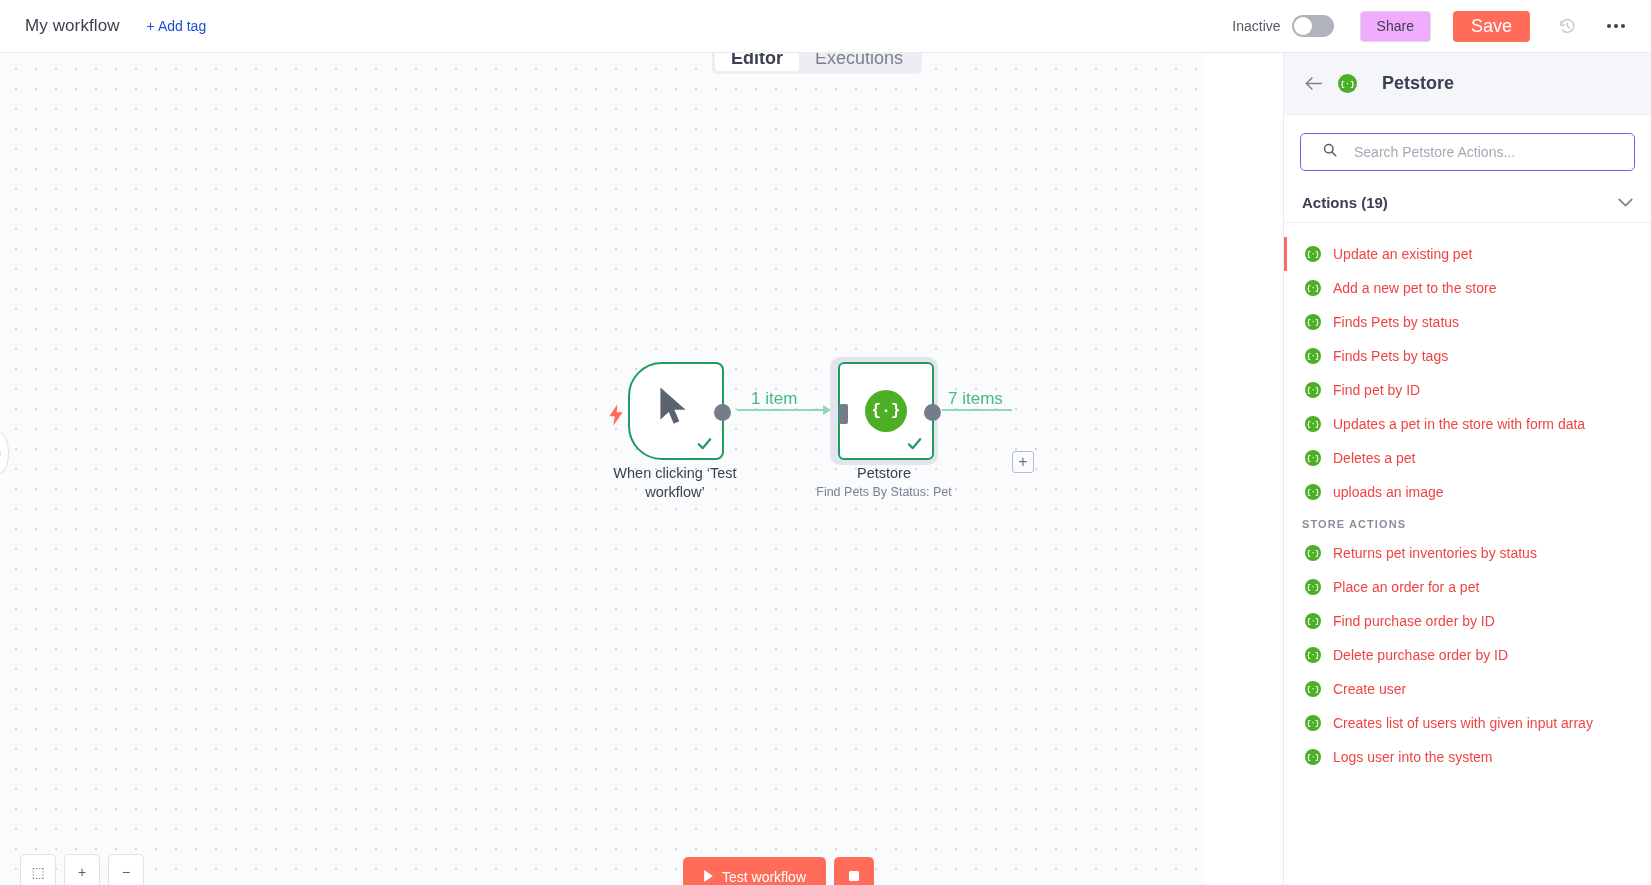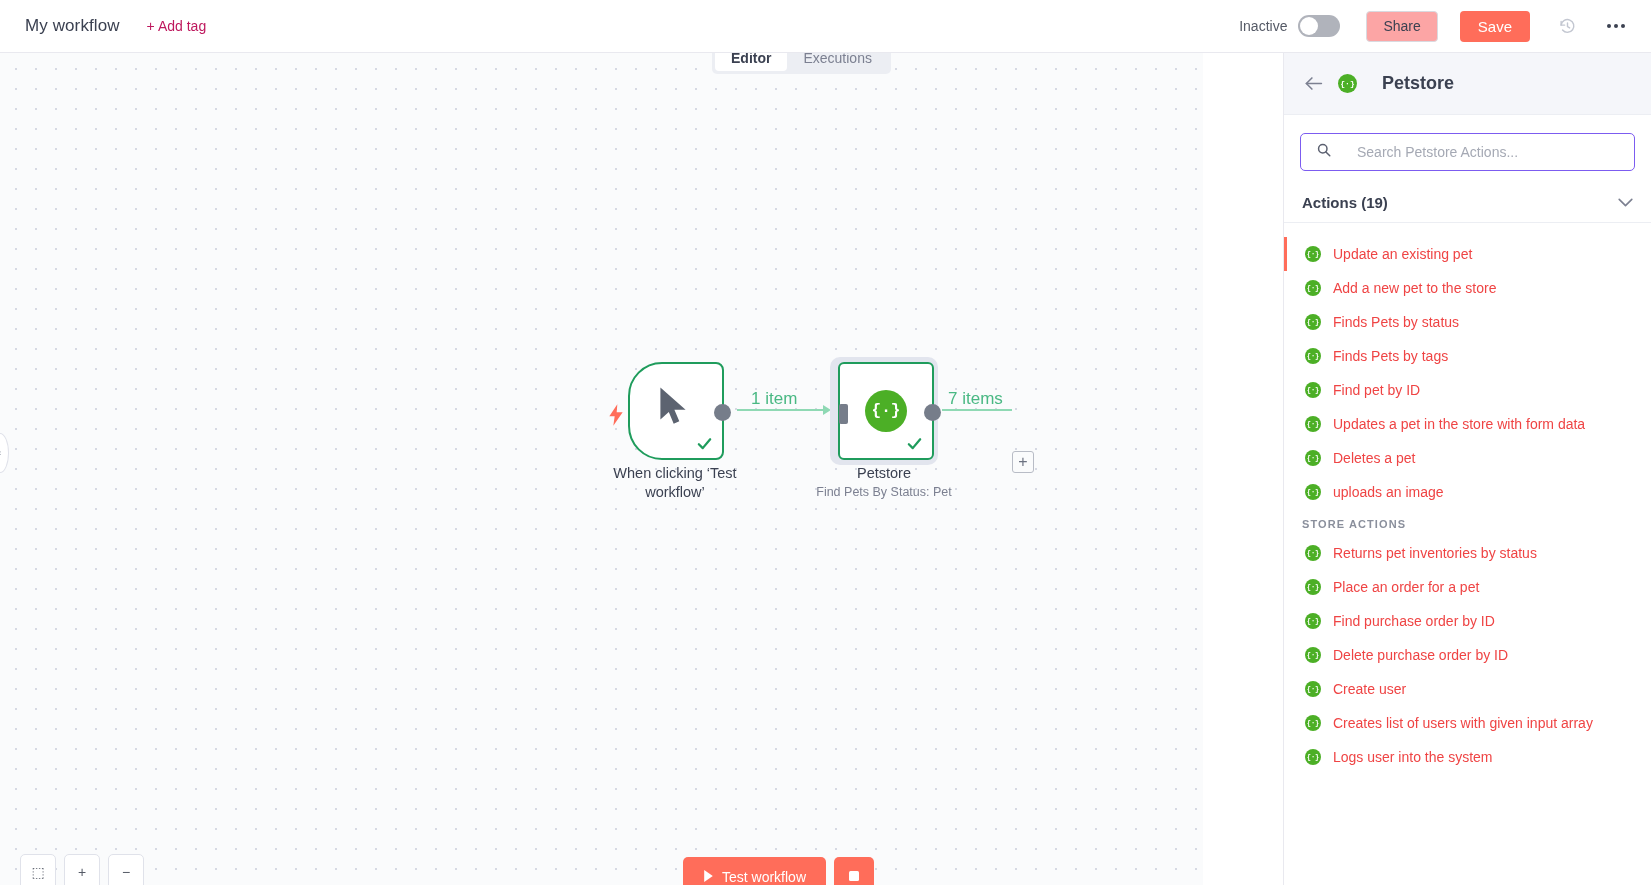--- a/index.html
+++ b/index.html
@@ -20,21 +20,21 @@
     display: flex; align-items: center;
     z-index: 30;
   }
   .wf-title {
     margin-left: 25px;
     font-size: 17px; font-weight: 400;
     color: #3b4151; letter-spacing: .1px;
   }
   .add-tag {
     margin-left: 27px;
-    font-size: 14px; color: #be185d;
+    font-size: 14px; color: #1d4ed8;
     cursor: pointer;
   }
   .topbar-right {
     margin-left: auto; display: flex; align-items: center;
     padding-right: 20px; gap: 0;
   }
   .inactive-label {
     font-size: 14px; color: #555a66; margin-right: 11px;
   }
   .toggle {
@@ -43,29 +43,29 @@
     margin-right: 26px;
   }
   .toggle .knob {
     position: absolute; left: 2px; top: 2px;
     width: 18px; height: 18px; border-radius: 50%;
     background: #fff;
   }
   .btn-share {
     height: 31px; padding: 0 16px;
     border: 1px solid #d9dae0; border-radius: 4px;
-    background: #fca5a5; color: #3b4151; font-size: 14px;
+    background: #f0abfc; color: #3b4151; font-size: 14px;
     display: flex; align-items: center; cursor: pointer;
     margin-right: 22px;
     font-family: "Liberation Sans", sans-serif;
   }
   .btn-save {
     height: 31px; padding: 0 18px;
     border: none; border-radius: 4px;
-    background: #ff6d5a; color: #fff; font-size: 15px;
+    background: #ff6d5a; color: #fff; font-size: 18px;
     display: flex; align-items: center; cursor: pointer;
     margin-right: 24px;
     font-family: "Liberation Sans", sans-serif;
   }
   .icon-btn {
     width: 26px; height: 26px;
     display: flex; align-items: center; justify-content: center;
     cursor: pointer; color: #b8bcc6;
   }
   .dots-btn {
@@ -79,21 +79,21 @@
   }
 
   
   .tabs {
     position: absolute; left: 712px; top: 42px;
     background: #eceef3; border-radius: 5px;
     padding: 3px; display: flex; gap: 0;
     z-index: 25;
   }
   .tab {
-    font-size: 14px; padding: 4px 16px;
+    font-size: 18px; padding: 4px 16px;
     border-radius: 4px; cursor: pointer;
     color: #7c8091; line-height: 18px;
   }
   .tab.active { background: #fff; color: #3b4151; font-weight: 600; }
 
   
   .canvas {
     position: absolute; left: 0; top: 53px;
     width: 1203px; height: 832px;
     background-color: #fafbfc;
@@ -251,21 +251,21 @@
     display: flex; align-items: center; justify-content: center;
     color: #fff; font-size: 8px; font-weight: 700;
     font-family: "Liberation Mono", monospace;
   }
   .panel-title {
     margin-left: 25px; font-size: 18px; font-weight: 700; color: #3b4151;
   }
   .search-wrap { padding: 18px 16px 12px 16px; flex: 0 0 auto; }
   .search-box {
     height: 38px; border: 1px solid #7c5cf0; border-radius: 5px;
-    display: flex; align-items: center; padding: 0 16px; gap: 24px;
+    display: flex; align-items: center; padding: 0 22px; gap: 15px;
   }
   .search-box svg { flex: 0 0 auto; }
   .search-input {
     border: none; outline: none; flex: 1;
     font-size: 14px; color: #3b4151;
     font-family: "Liberation Sans", sans-serif;
     background: transparent;
   }
   .search-input::placeholder { color: #a5a9b4; }
   .actions-header {

